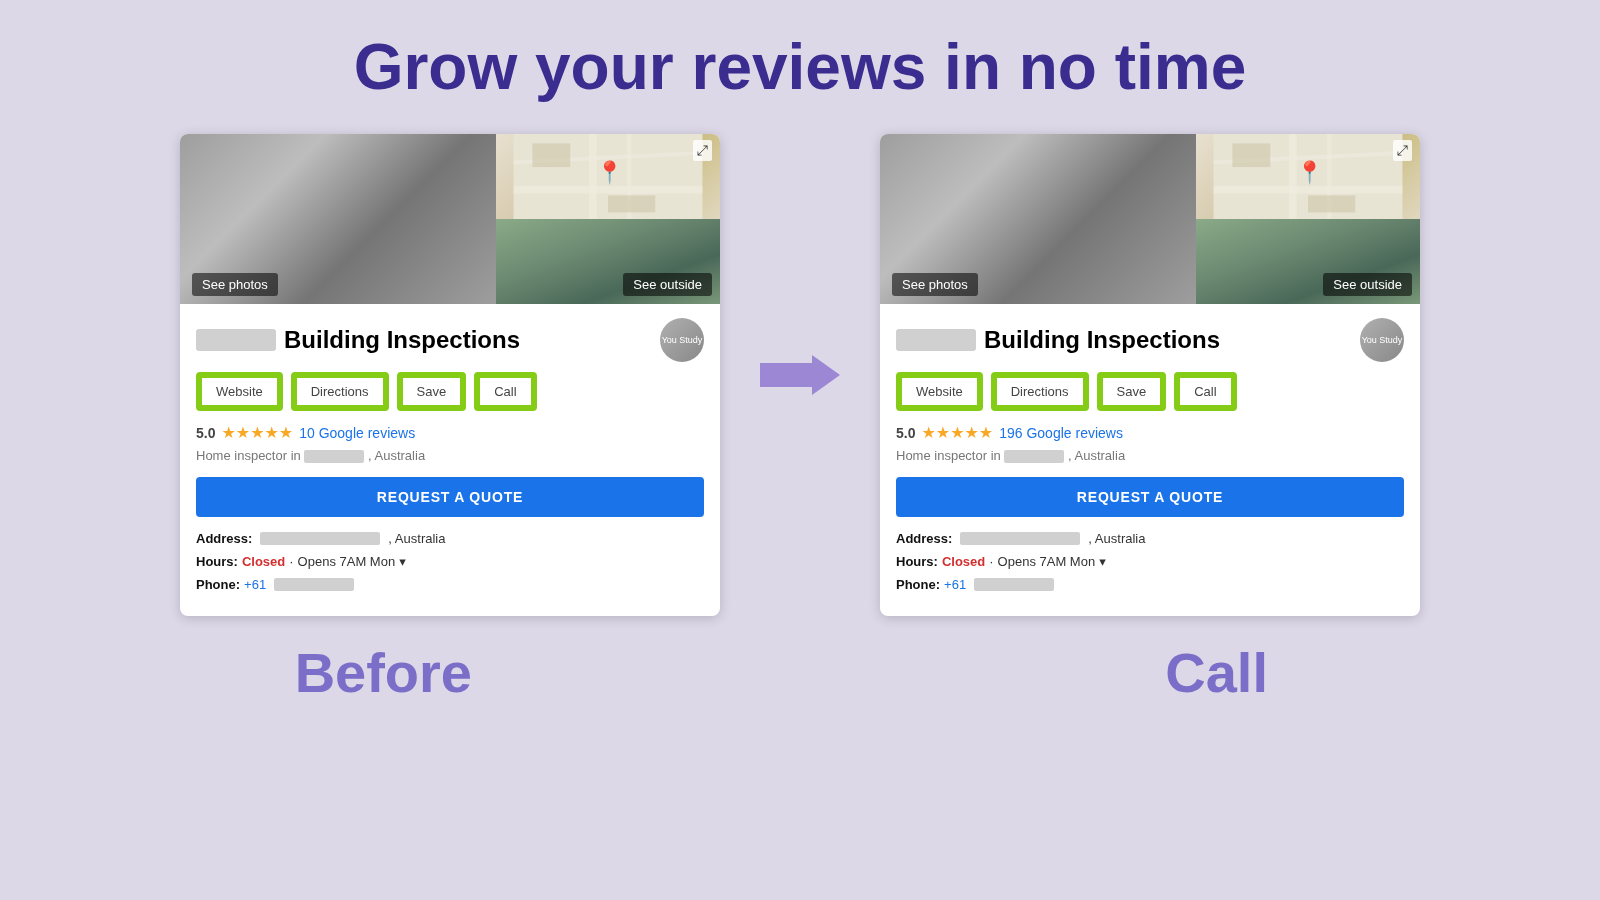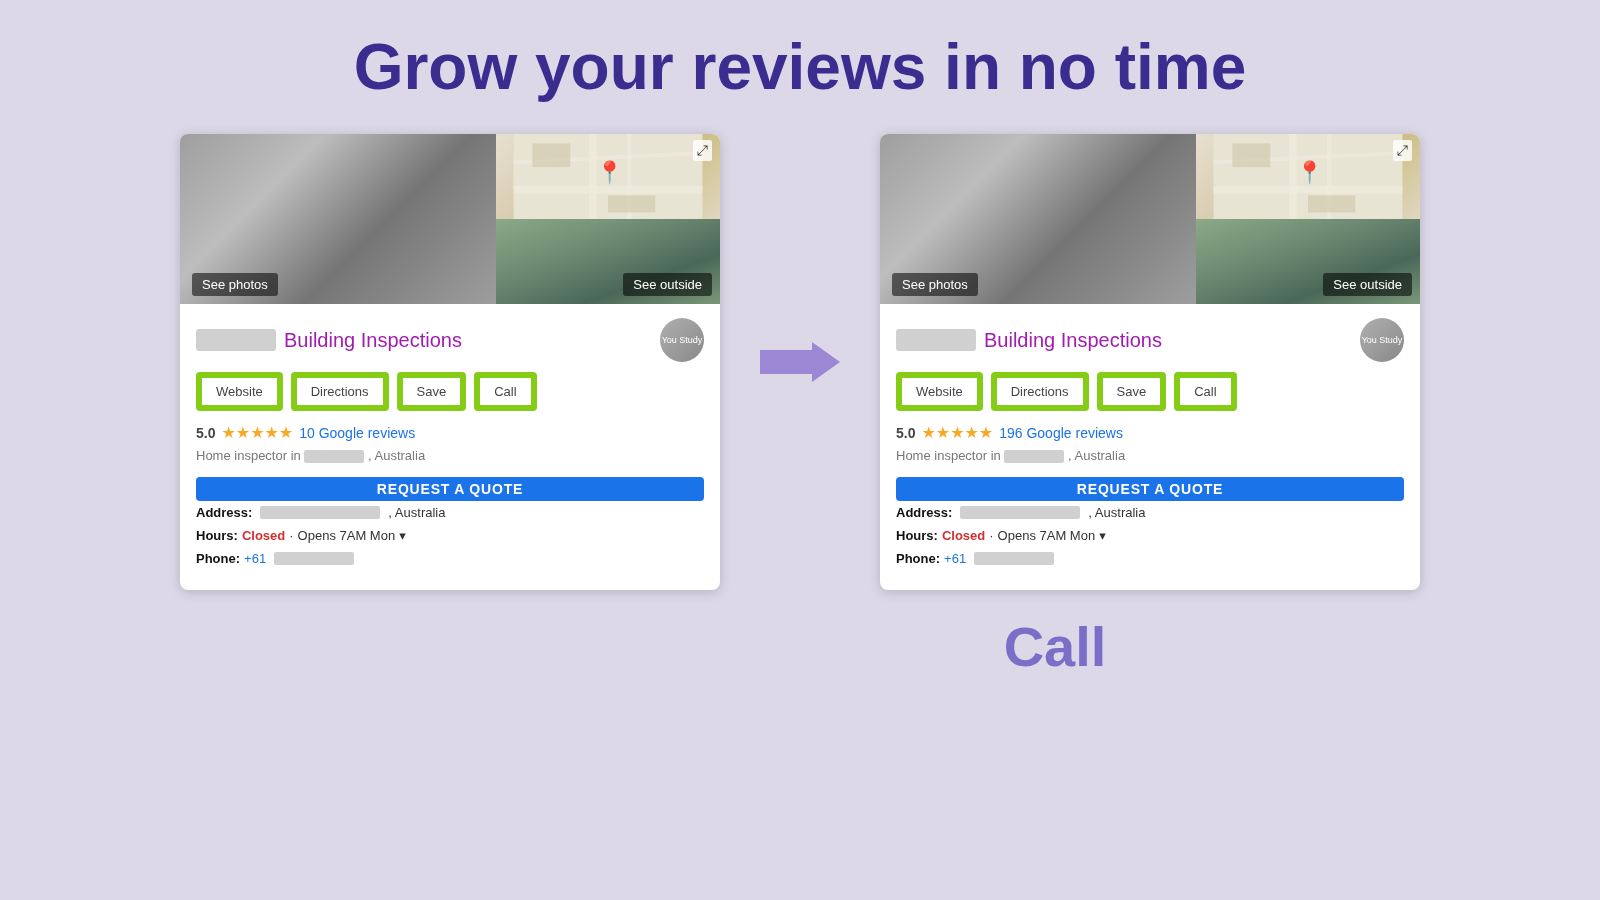--- a/index.html
+++ b/index.html
@@ -139,23 +139,23 @@
       gap: 8px;
     }
     .gbc-blurred {
       display: inline-block;
       background: #d0d0d0;
       border-radius: 3px;
       height: 22px;
       vertical-align: middle;
     }
     .gbc-name {
-      font-size: 20px;
-      font-weight: 400;
-      color: #a21caf;
+      font-size: 24px;
+      font-weight: 700;
+      color: #000000;
     }
     .gbc-logo {
       width: 44px;
       height: 44px;
       border-radius: 50%;
       background: linear-gradient(135deg, #b0b0b0, #888);
       display: flex;
       align-items: center;
       justify-content: center;
       font-size: 9px;
@@ -210,26 +210,26 @@
       height: 13px;
       width: 60px;
       vertical-align: middle;
     }
     .gbc-quote-btn {
       width: 100%;
       background: #1a73e8;
       color: #fff;
       border: none;
       border-radius: 4px;
-      padding: 4px;
+      padding: 12px;
       font-size: 14px;
       font-weight: 700;
       letter-spacing: 0.8px;
       cursor: pointer;
-      margin-bottom: 4px;
+      margin-bottom: 14px;
     }
     .gbc-info-row {
       font-size: 13px;
       color: #333;
       margin-bottom: 8px;
       display: flex;
       align-items: center;
       gap: 4px;
     }
     .gbc-info-row strong {
@@ -445,17 +445,20 @@
         <strong>Phone:</strong>
         <span class="gbc-phone-link">+61</span>
         <span class="phone-blurred"></span>
       </div>
     </div>
   </div>
 
 </div>
 
 <div class="labels-row">
+  <div style="width:540px; text-align:center;">
+    <span class="label-before">Before</span>
+  </div>
   <div style="width:80px;"></div>
   <div style="width:540px; text-align:center;">
     <span class="label-after">Call</span>
   </div>
 </div>
 
 </body></html>

